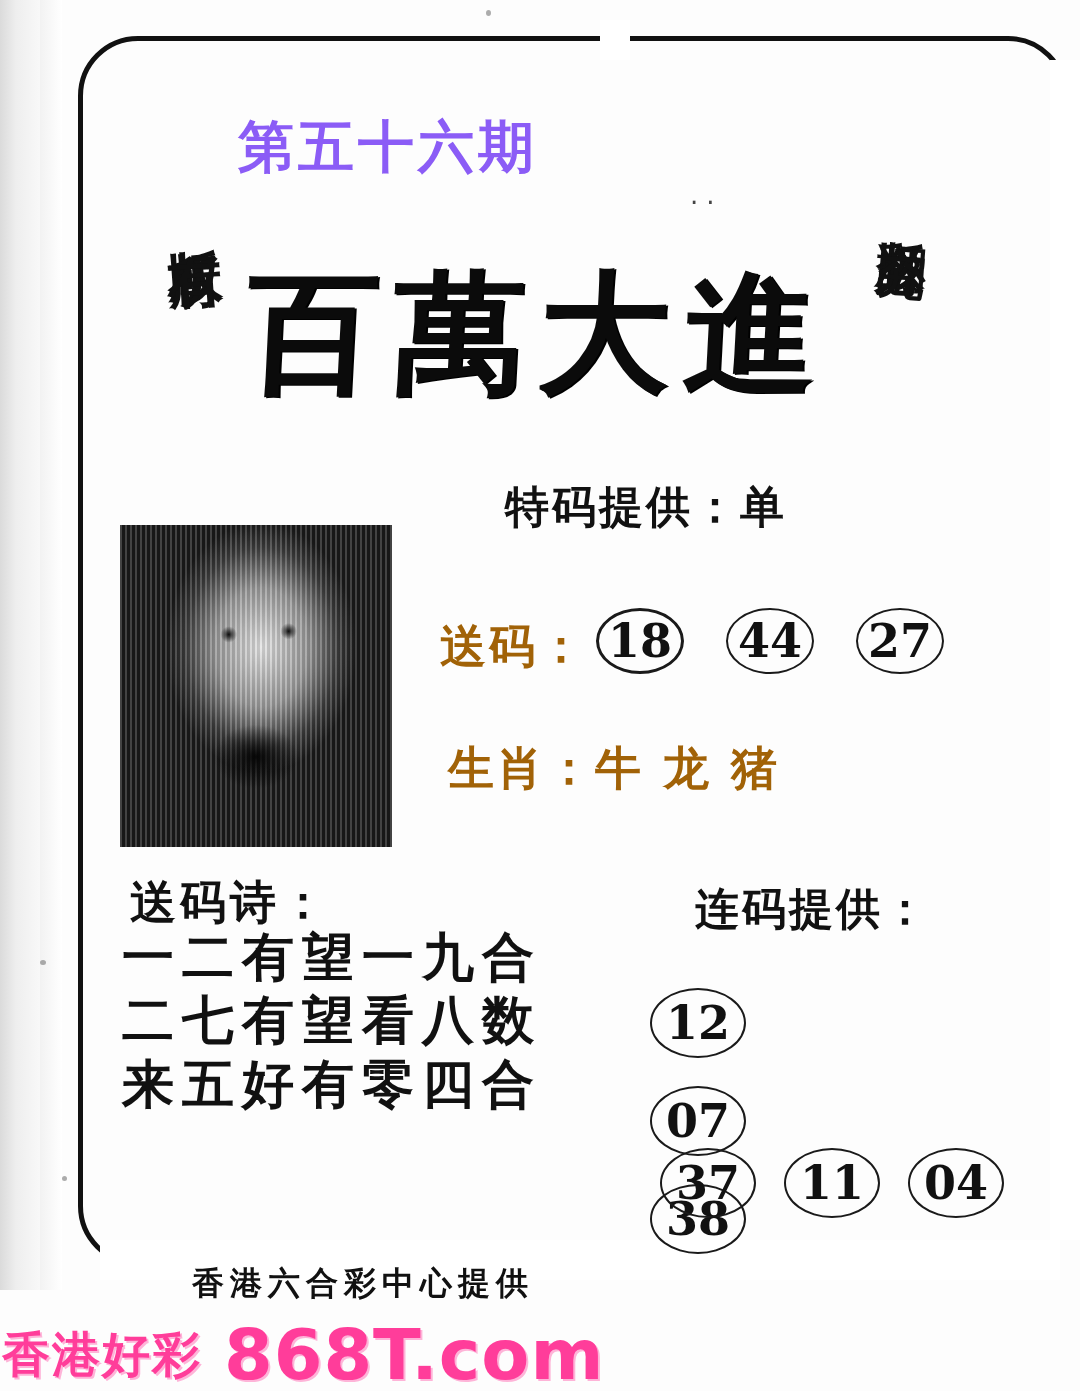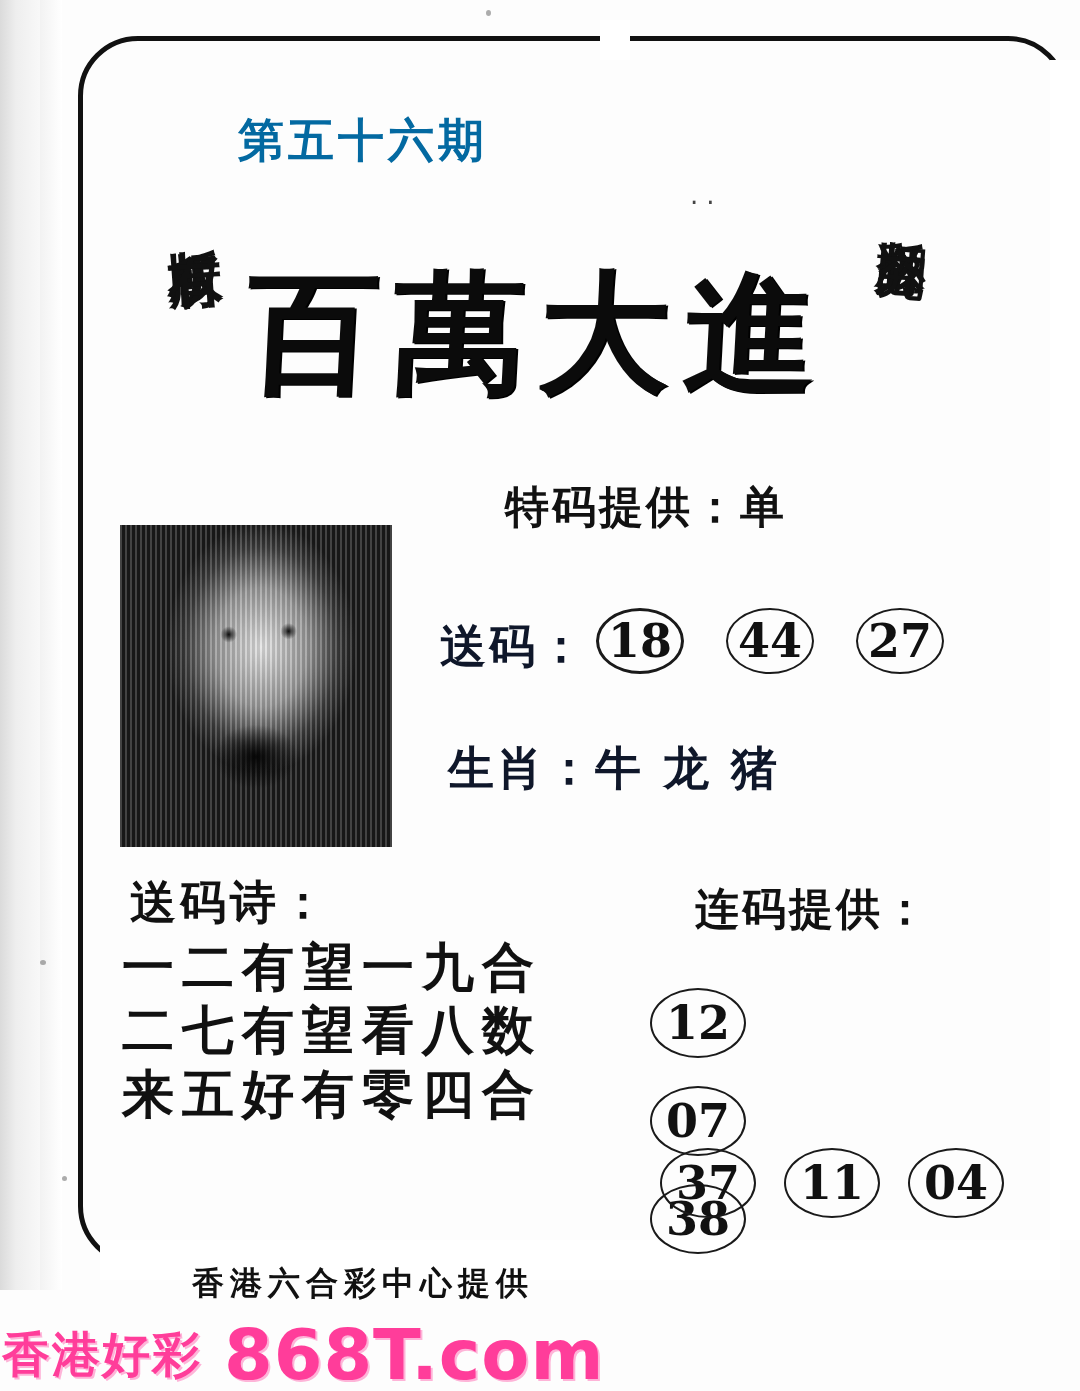--- a/index.html
+++ b/index.html
@@ -81,24 +81,24 @@
     width: 960px;
     height: 40px;
     background: #fff;
   }
 
   
   .issue {
     position: absolute;
     left: 238px;
     top: 110px;
-    font-size: 46px;
+    font-size: 56px;
     font-weight: bold;
     letter-spacing: 4px;
-    color: #0369a1;
+    color: #8b5cf6;
     font-family: "DejaVu Serif", "Liberation Serif", serif;
   }
 
   .vert-left {
     position: absolute;
     left: 140px;
     top: 208px;
     width: 78px;
     font-size: 54px;
     font-weight: bold;
@@ -172,21 +172,21 @@
     background:
       radial-gradient(ellipse 60px 46px at 50% 72%, rgba(20,18,17,.92) 0%, rgba(20,18,17,0) 70%),
       radial-gradient(circle 11px at 40% 34%, rgba(25,22,20,.95) 0%, rgba(25,22,20,0) 75%),
       radial-gradient(circle 11px at 62% 33%, rgba(25,22,20,.95) 0%, rgba(25,22,20,0) 75%);
   }
 
   .row-label {
     position: absolute;
     font-size: 46px;
     font-weight: bold;
-    color: #0f172a;
+    color: #a16207;
     font-family: "DejaVu Serif", "Liberation Serif", serif;
     letter-spacing: 3px;
     white-space: nowrap;
   }
   #send-label { left: 440px; top: 616px; }
   #zodiac-row { left: 448px; top: 738px; }
 
   .ball-row {
     position: absolute;
     display: flex;
@@ -222,23 +222,22 @@
     letter-spacing: 4px;
   }
   .poem-lines {
     position: absolute;
     left: 122px;
     top: 930px;
     font-size: 52px;
     font-weight: bold;
     line-height: 1.22;
     color: #111;
-    font-family: Liberation Sans, sans-serif;
+    font-family: Liberation Mono, monospace;
     letter-spacing: 8px;
-    margin-top: 6px;
   }
 
   
   .lian-title {
     position: absolute;
     left: 695px;
     top: 880px;
     font-size: 44px;
     font-weight: bold;
     color: #111;

